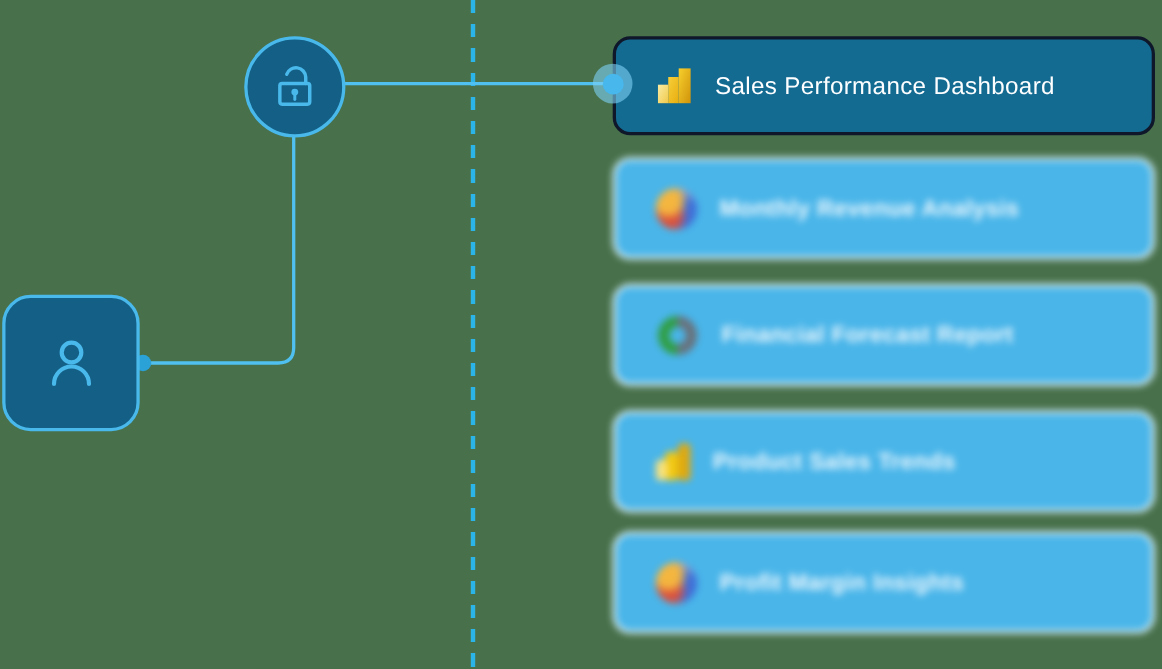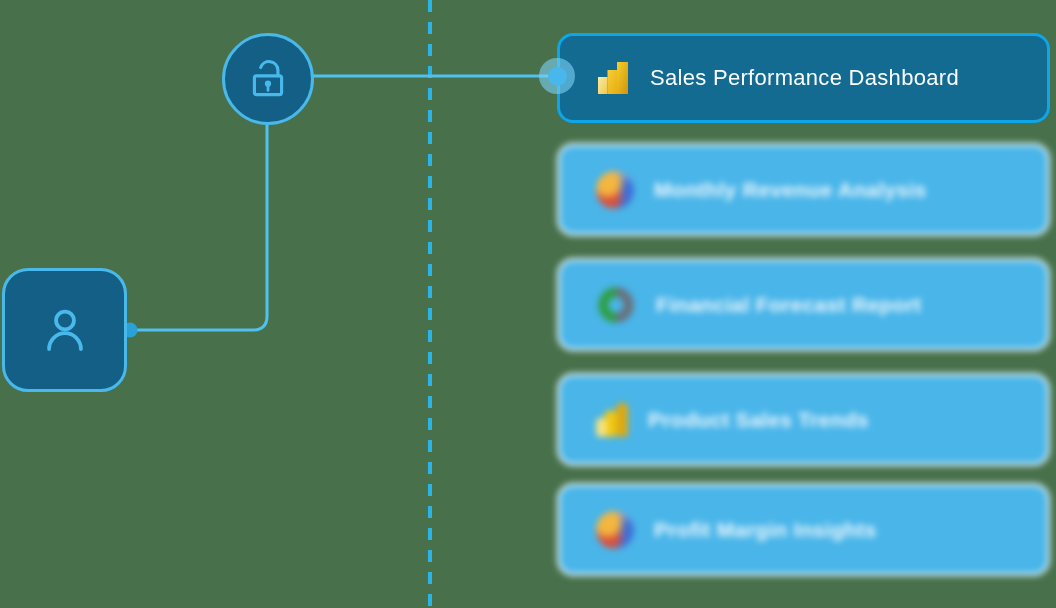--- a/index.html
+++ b/index.html
@@ -27,21 +27,21 @@
   .lock-node{left:222px;top:33px;width:92px;height:92px;border-radius:50%;}
   .user-node{left:2px;top:268px;width:125px;height:124px;border-radius:26px;}
 
   
   .card{
     position:absolute;left:557px;width:493px;box-sizing:border-box;
     display:flex;align-items:center;border-radius:16px;
   }
   .card-active{
     top:33px;height:90px;z-index:2;
-    background:#146b92;border:3px solid #0ea5e9;
+    background:#146b92;border:3px solid #0f172a;
     padding-left:38px;gap:22px;
   }
   .card-active .label{
     color:#fcfeff;font-size:22px;font-weight:500;letter-spacing:.3px;
   }
   .card-locked{
     height:93px;z-index:2;
     background:#49b5e9;border:3px solid rgba(255,255,255,.85);
     padding-left:36px;gap:20px;
     filter:blur(3.2px);

